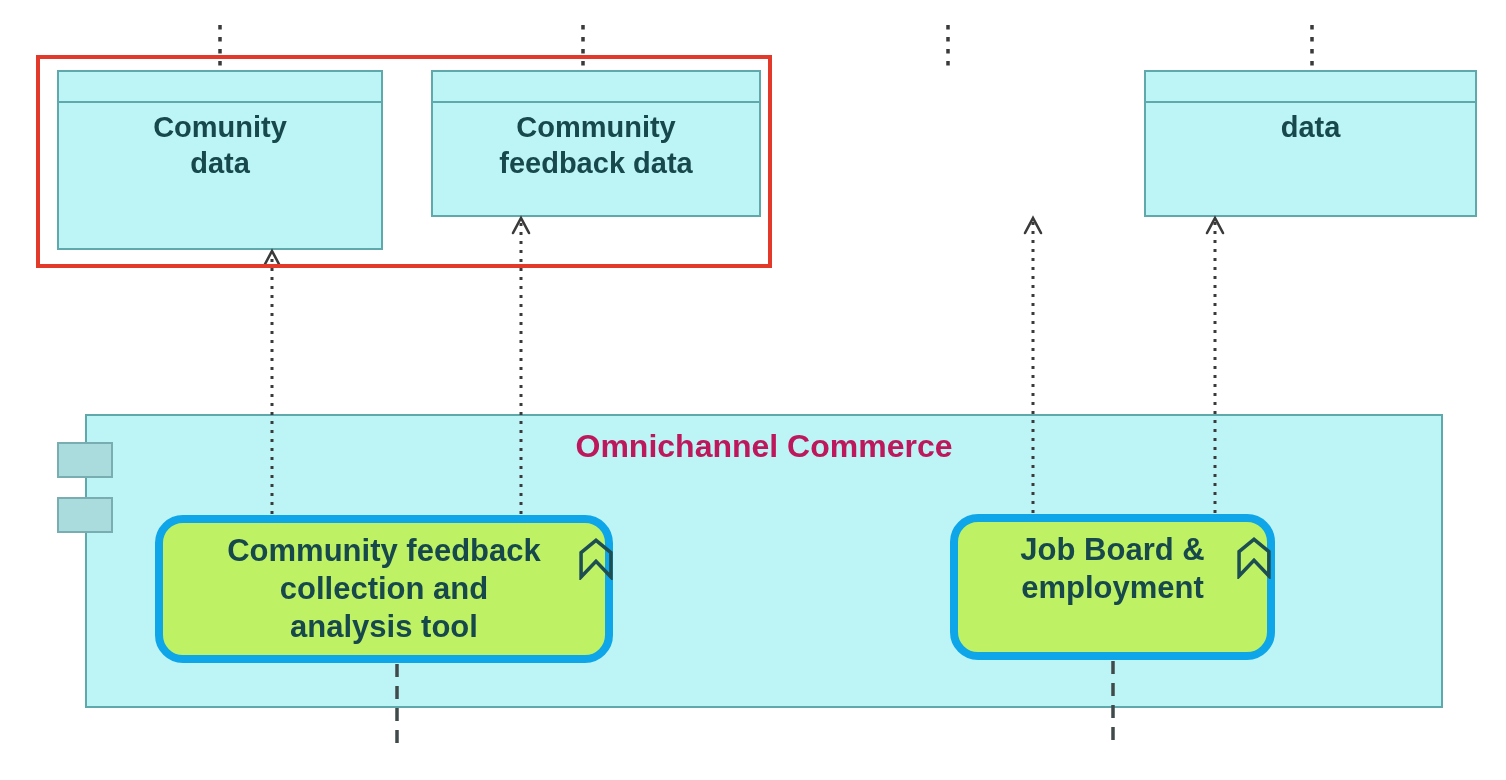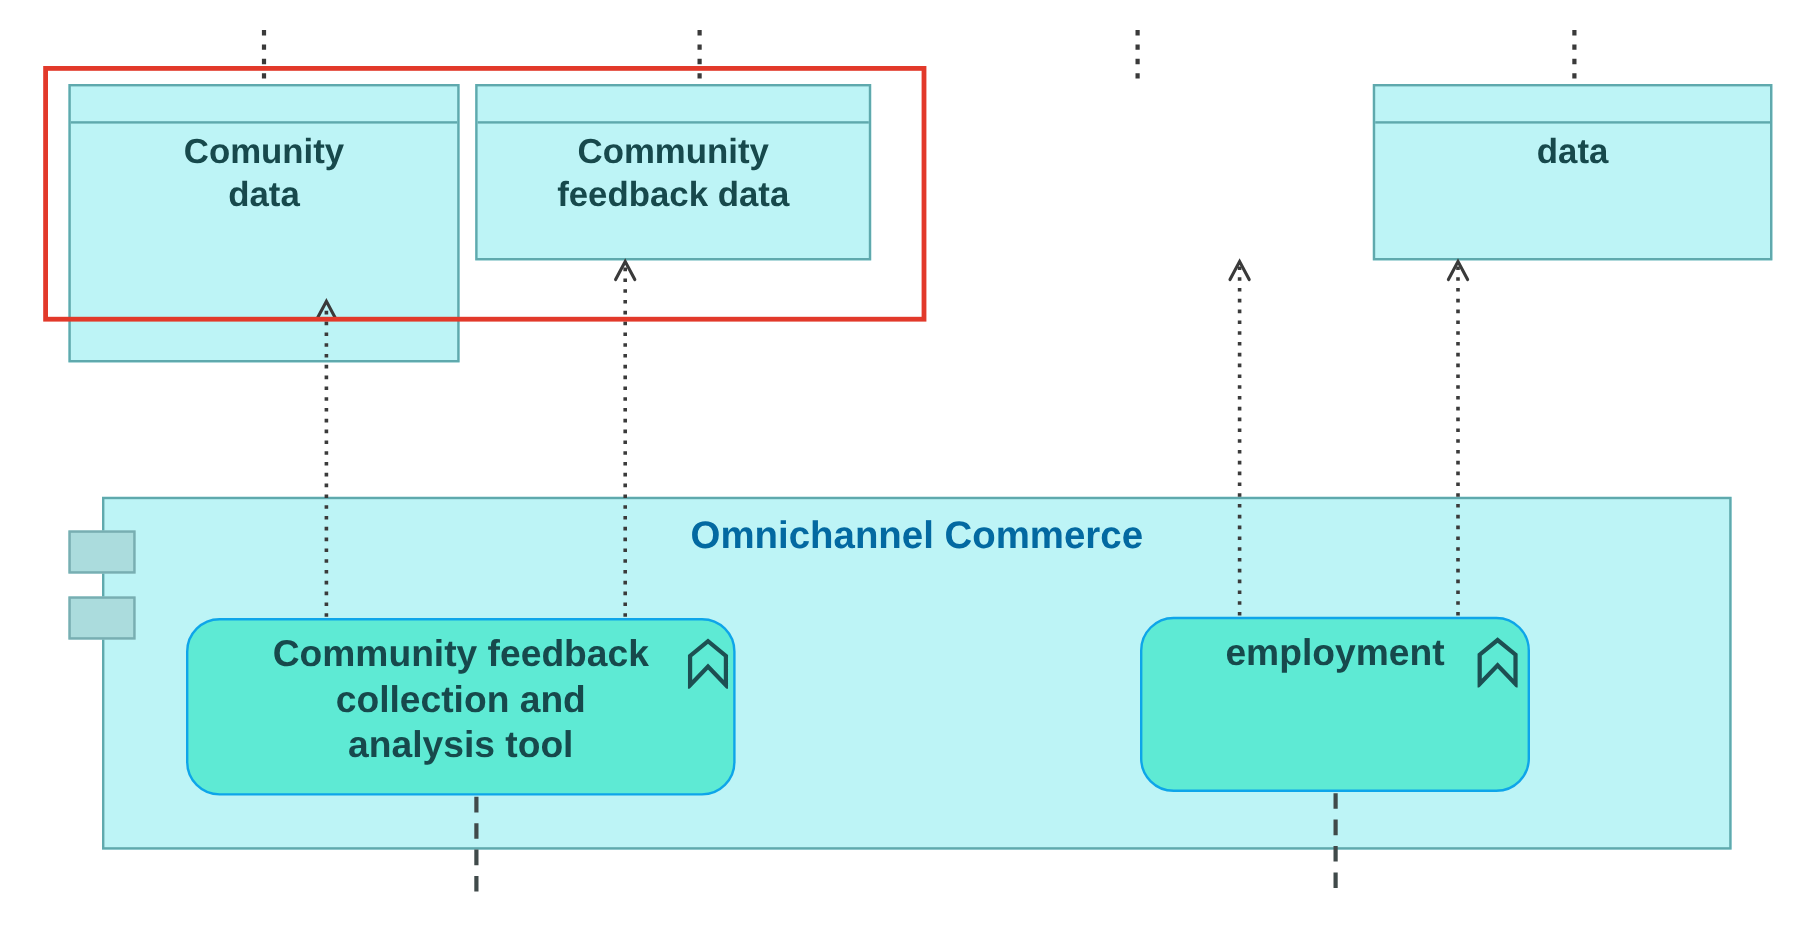--- a/index.html
+++ b/index.html
@@ -52,39 +52,39 @@
     border: 2px solid #5fa9ad;
     box-sizing: border-box;
   }
   .container-title {
     position: absolute;
     top: 12px; left: 0;
     width: 100%;
     text-align: center;
     font-weight: bold;
     font-size: 32px;
-    color: #0369a1;
+    color: #be185d;
   }
   
   .port {
     position: absolute;
     width: 56px; height: 36px;
     background: #abdcdd;
     border: 2px solid #78aeb2;
     box-sizing: border-box;
     z-index: 5;
   }
   .port-1 { left: 57px; top: 442px; }
   .port-2 { left: 57px; top: 497px; }
 
   
   .component {
     position: absolute;
-    background: #5eead4;
-    border: 2px solid #0ea5e9;
+    background: #bef264;
+    border: 8px solid #0ea5e9;
     border-radius: 28px;
     box-sizing: border-box;
     z-index: 6;
   }
   .component-1 { left: 155px; top: 515px; width: 458px; height: 148px; }
   .component-2 { left: 950px; top: 514px; width: 325px; height: 146px; }
   .comp-label {
     padding-top: 9px;
     text-align: center;
     font-weight: bold;
@@ -108,29 +108,29 @@
     z-index: 20;
     pointer-events: none;
   }
   .connector-layer * { pointer-events: auto; }
 </style>
 </head>
 <body>
 
 <div class="stage">
 
-  <div class="data-object" style="left:57px; top:70px; width:326px; height:232px;">
+  <div class="data-object" style="left:57px; top:70px; width:326px; height:180px;">
     <div class="tab"></div>
     <div class="obj-label">
       <span class="line">Comunity</span>
       <span class="line">data</span>
     </div>
   </div>
 
-  <div class="data-object" style="left:396px; top:70px; width:330px; height:147px;">
+  <div class="data-object" style="left:431px; top:70px; width:330px; height:147px;">
     <div class="tab"></div>
     <div class="obj-label">
       <span class="line">Community</span>
       <span class="line">feedback data</span>
     </div>
   </div>
 
 
   <div class="data-object" style="left:1144px; top:70px; width:333px; height:147px;">
     <div class="tab"></div>
@@ -151,20 +151,21 @@
       <span class="line">collection and</span>
       <span class="line">analysis tool</span>
     </div>
     <svg class="comp-icon" viewBox="0 0 28 30">
       <path d="M3 29 V11 L14 2 L25 11 V29 L14 17.5 Z" fill="none" stroke="#1d4f52" stroke-width="2.6" stroke-linejoin="miter"></path>
     </svg>
   </div>
 
   <div class="component component-2">
     <div class="comp-label">
+      <span class="line">Job Board &amp;</span>
       <span class="line">employment</span>
     </div>
     <svg class="comp-icon" viewBox="0 0 28 30">
       <path d="M3 29 V11 L14 2 L25 11 V29 L14 17.5 Z" fill="none" stroke="#1d4f52" stroke-width="2.6" stroke-linejoin="miter"></path>
     </svg>
   </div>
 
   <svg class="connector-layer" viewBox="0 0 1506 780">
 
     <g stroke="#3a3a3a" stroke-width="3.5" stroke-dasharray="4.5 7.5" fill="none">

